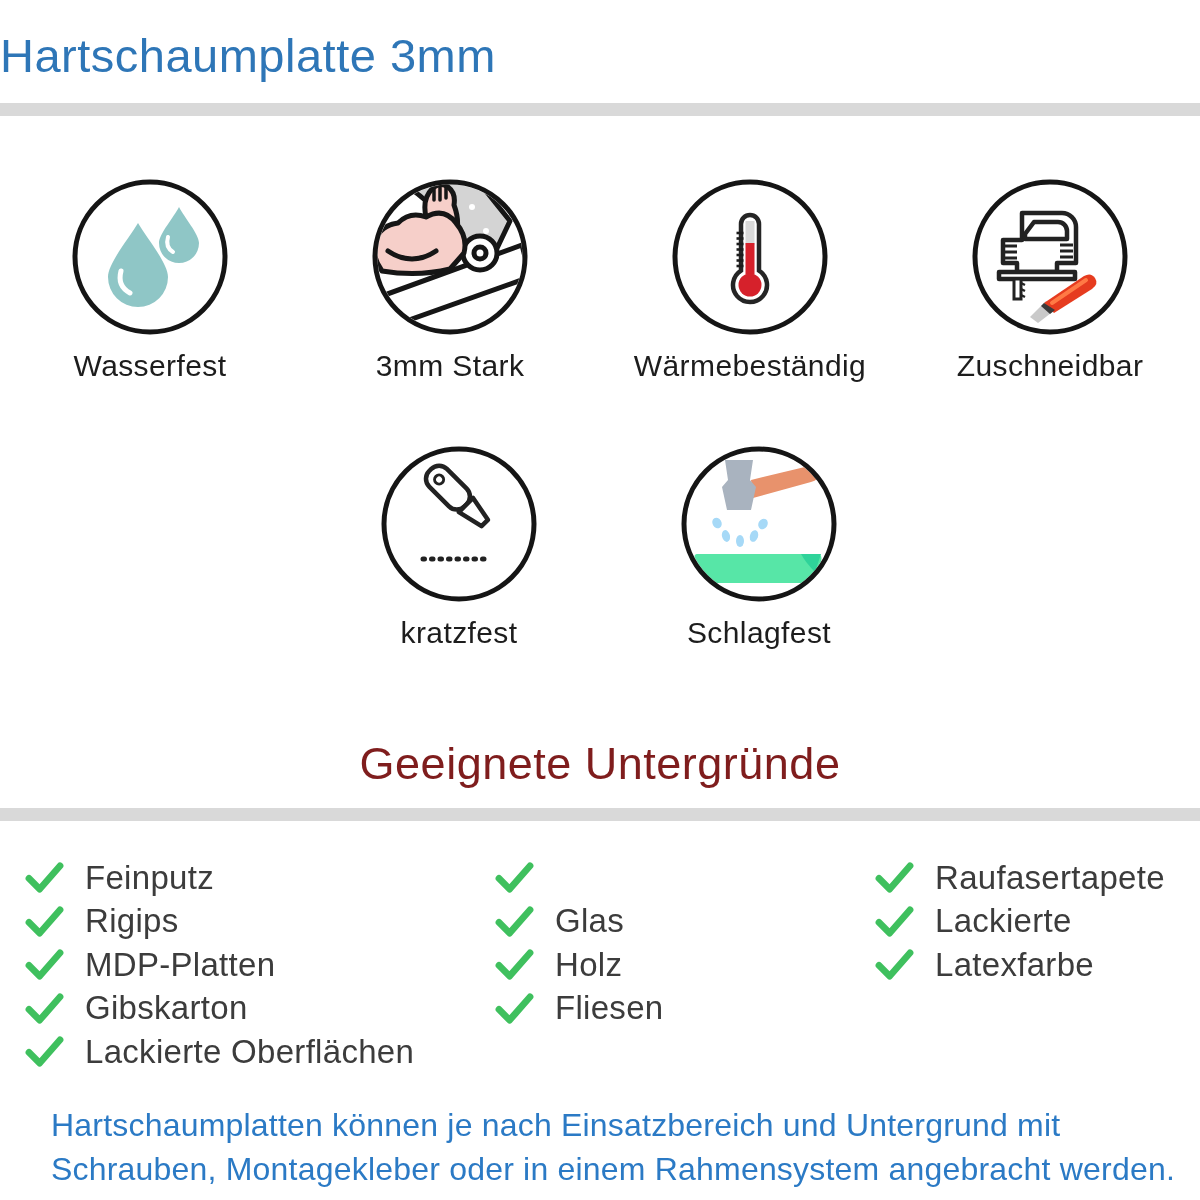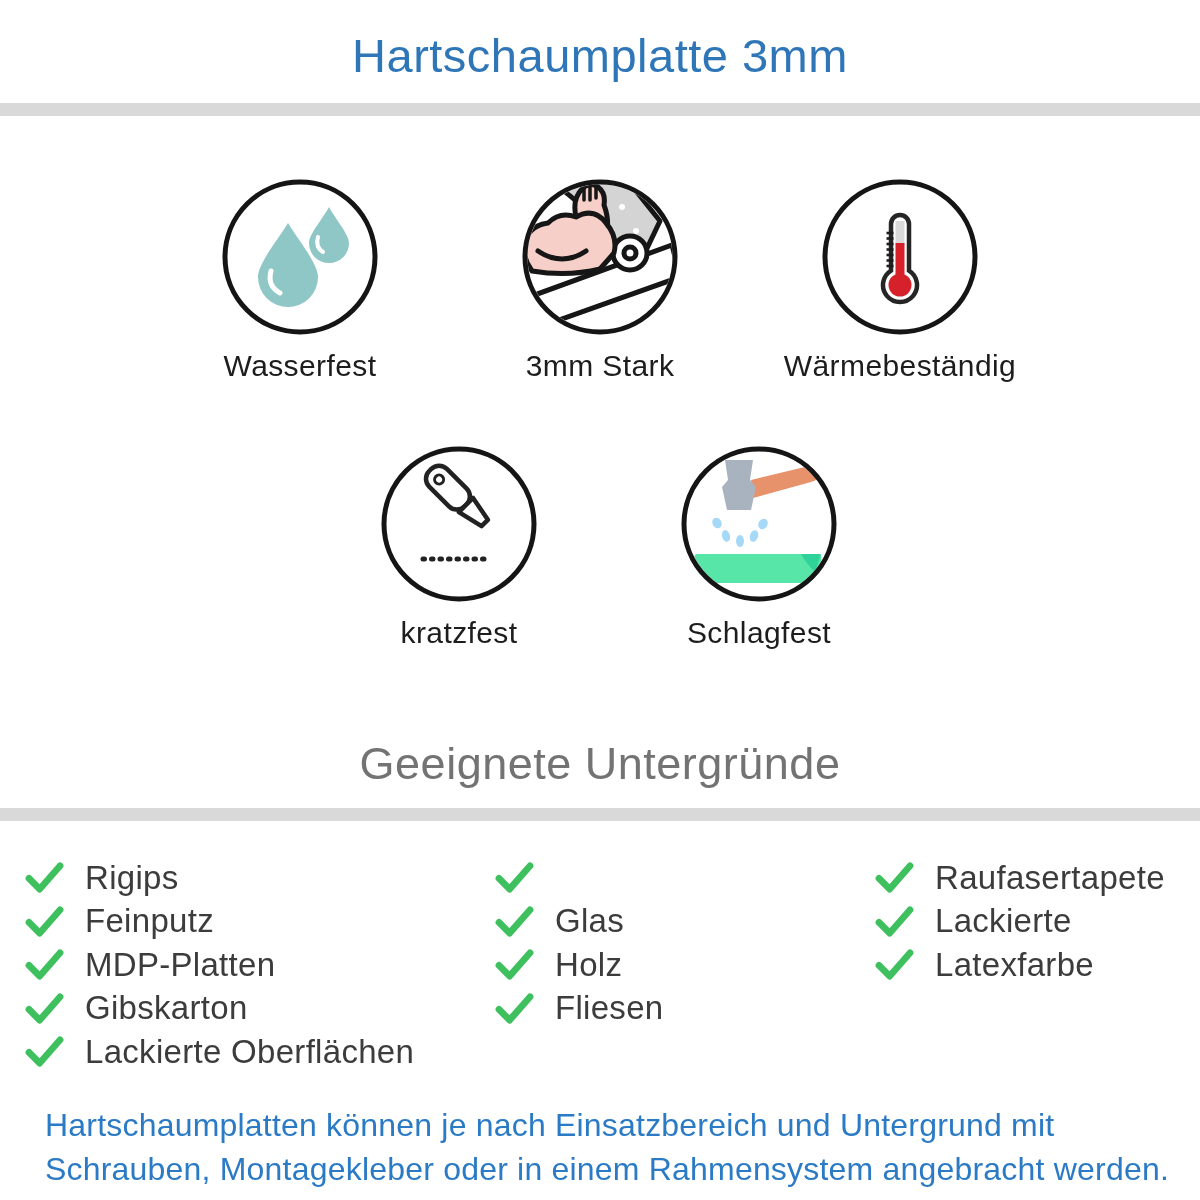--- a/index.html
+++ b/index.html
@@ -1,48 +1,48 @@
 <!DOCTYPE html>
 <html><head>
 <meta charset="utf-8">
 <style>
   html,body{margin:0;padding:0;}
   body{
     width:1200px;height:1200px;background:#ffffff;position:relative;overflow:hidden;
     font-family:"Liberation Sans", sans-serif;
   }
   .page-title{
-    position:absolute;top:28px;left:0;width:1200px;text-align:center;
+    position:absolute;top:28px;left:0;width:1200px;text-align:left;
     font-size:47px;color:#2e76b7;font-weight:400;letter-spacing:0.5px;
   }
   .divider{position:absolute;left:0;width:1200px;height:13px;background:#d9d9d9;}
   .divider-1{top:103px;}
   .divider-2{top:808px;}
   .feature-row{position:absolute;left:0;width:1200px;display:flex;justify-content:center;}
   .feature-row-1{top:179px;}
   .feature-row-2{top:446px;transform:translateX(9px);}
   .feature{width:300px;display:flex;flex-direction:column;align-items:center;}
   .feature-label{
     margin-top:14px;font-size:30px;color:#1d1d1d;letter-spacing:0.4px;white-space:nowrap;
   }
   .subheading{
     position:absolute;top:738px;left:0;width:1200px;text-align:center;
-    font-size:45px;color:#737373;font-weight:400;letter-spacing:0.5px;
+    font-size:45px;color:#7f1d1d;font-weight:400;letter-spacing:0.5px;
   }
   .surf-col{position:absolute;top:856px;}
   .surf-col-1{left:25px;}
   .surf-col-2{left:495px;}
   .surf-col-3{left:875px;}
   .surf-row{display:flex;align-items:center;height:43.5px;}
   .check{width:39px;height:31px;flex:0 0 auto;}
   .surf-label{
     margin-left:21px;font-size:33px;color:#3c3c3c;letter-spacing:0.3px;white-space:nowrap;
   }
   .footer-note{
-    position:absolute;left:45px;top:1103px;width:1130px;
+    position:absolute;left:51px;top:1103px;width:1130px;
     font-size:32px;color:#2b7ac5;line-height:44px;letter-spacing:0.2px;
   }
 </style>
 </head>
 <body>
 
 <div class="page-title">Hartschaumplatte 3mm</div>
 <div class="divider divider-1"></div>
 
 <div class="feature-row feature-row-1">
@@ -98,20 +98,42 @@
         <line x1="64.5" y1="70.5" x2="71.5" y2="70.5"></line>
         <line x1="64.5" y1="76" x2="71.5" y2="76"></line>
         <line x1="64.5" y1="81.5" x2="71.5" y2="81.5"></line>
         <line x1="64.5" y1="87" x2="71.5" y2="87"></line>
       </g>
       <circle cx="78" cy="78" r="75" fill="none" stroke="#151515" stroke-width="5"></circle>
     </svg>
     <div class="feature-label">Wärmebeständig</div>
   </div>
 
+  <div class="feature">
+    <svg width="156" height="156" viewBox="0 0 156 156">
+      <circle cx="78" cy="78" r="75" fill="#ffffff"></circle>
+      <g stroke="#222222" stroke-width="4.5" fill="#ffffff" stroke-linejoin="round">
+        <path d="M50 34 h40 a14 14 0 0 1 14 14 v36 h-19 v9 h-40 v-9 h-14 v-23 h19 z"></path>
+        <path d="M62 43 h24 a9 9 0 0 1 9 9 v8 h-42 v-5 l9 -12 z"></path>
+        <path d="M27 93 h76 v7 h-76 z"></path>
+      </g>
+      <g stroke="#222222" stroke-width="3" fill="none">
+        <path d="M33 67 h12 M33 73 h12 M33 79 h12"></path>
+        <path d="M88 66 h13 M88 72 h13 M88 78 h13"></path>
+      </g>
+      <rect x="42" y="100" width="7" height="20" fill="#ffffff" stroke="#222222" stroke-width="3"></rect>
+      <path d="M49 104 l4 2 M49 110 l4 2 M49 116 l4 2" stroke="#222222" stroke-width="2.5" fill="none"></path>
+      <path d="M58 138 L74 122 L83 131 L66 144 Z" fill="#c9c9c9"></path>
+      <path d="M72 124 L112 97 Q119 93 123 99 Q127 105 120 110 L82 134 Z" fill="#e63c1f"></path>
+      <path d="M80 124 L114 101" stroke="#ff7a45" stroke-width="4" stroke-linecap="round"></path>
+      <path d="M72 124 L83 131 L78 135 L69 127 Z" fill="#3a3a3a"></path>
+      <circle cx="78" cy="78" r="75" fill="none" stroke="#151515" stroke-width="5"></circle>
+    </svg>
+    <div class="feature-label">Zuschneidbar</div>
+  </div>
 </div>
 
 <div class="feature-row feature-row-2">
 
   <div class="feature">
     <svg width="156" height="156" viewBox="0 0 156 156">
       <circle cx="78" cy="78" r="75" fill="#ffffff"></circle>
       <g transform="translate(8 2) rotate(-45 60 40)" stroke="#222222" stroke-width="4.5" fill="#ffffff" stroke-linejoin="round">
         <rect x="47" y="14" width="25" height="50" rx="11"></rect>
         <circle cx="59" cy="27" r="4.5" stroke-width="3"></circle>
@@ -152,27 +174,27 @@
 </div>
 
 <div class="subheading">Geeignete Untergründe</div>
 <div class="divider divider-2"></div>
 
 <div class="surf-col surf-col-1">
   <div class="surf-row">
     <svg class="check" viewBox="0 0 40 32">
         <path d="M4 17 L15 28 L36 4" fill="none" stroke="#3fc05e" stroke-width="7" stroke-linecap="round" stroke-linejoin="round"></path>
       </svg>
+    <span class="surf-label">Feinputz</span>
+  </div>
+  <div class="surf-row">
+    <svg class="check" viewBox="0 0 40 32">
+        <path d="M4 17 L15 28 L36 4" fill="none" stroke="#3fc05e" stroke-width="7" stroke-linecap="round" stroke-linejoin="round"></path>
+      </svg>
     <span class="surf-label">Rigips</span>
-  </div>
-  <div class="surf-row">
-    <svg class="check" viewBox="0 0 40 32">
-        <path d="M4 17 L15 28 L36 4" fill="none" stroke="#3fc05e" stroke-width="7" stroke-linecap="round" stroke-linejoin="round"></path>
-      </svg>
-    <span class="surf-label">Feinputz</span>
   </div>
   <div class="surf-row">
     <svg class="check" viewBox="0 0 40 32">
         <path d="M4 17 L15 28 L36 4" fill="none" stroke="#3fc05e" stroke-width="7" stroke-linecap="round" stroke-linejoin="round"></path>
       </svg>
     <span class="surf-label">MDP-Platten</span>
   </div>
   <div class="surf-row">
     <svg class="check" viewBox="0 0 40 32">
         <path d="M4 17 L15 28 L36 4" fill="none" stroke="#3fc05e" stroke-width="7" stroke-linecap="round" stroke-linejoin="round"></path>

